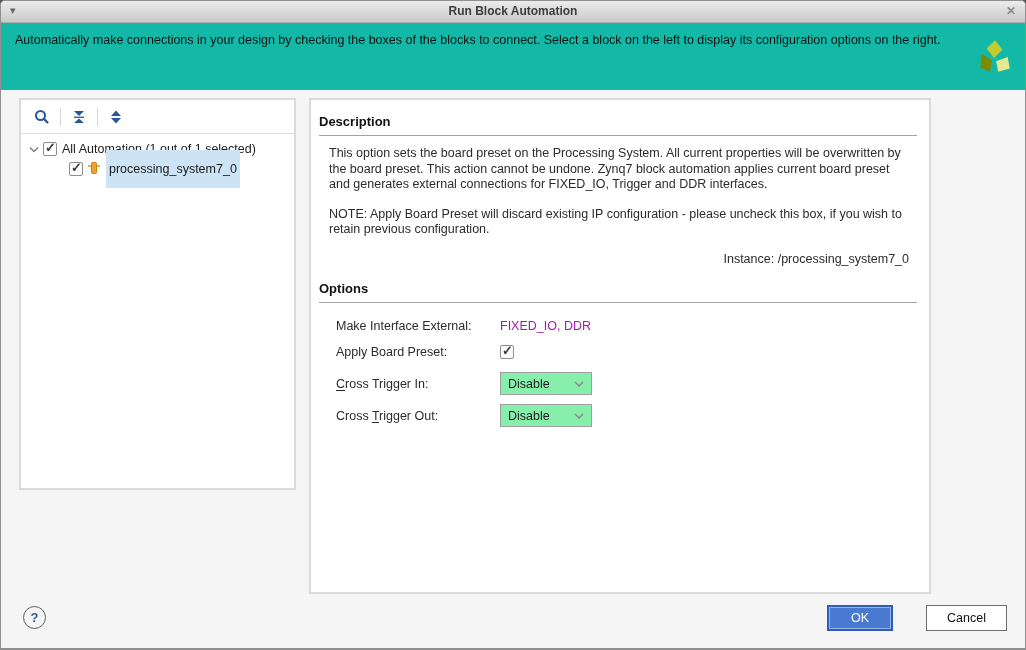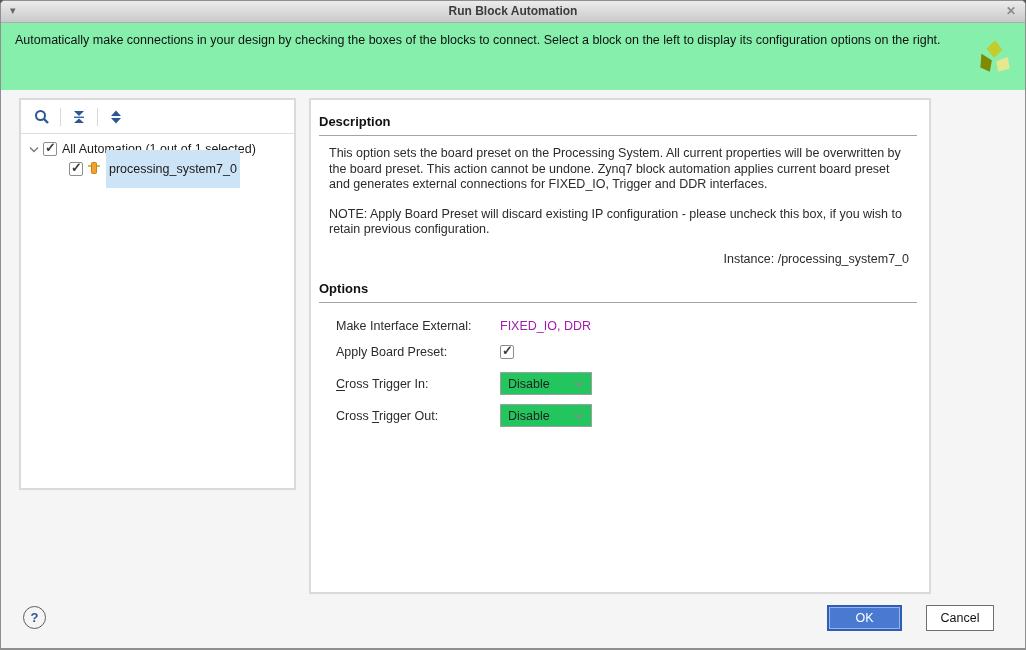--- a/index.html
+++ b/index.html
@@ -20,21 +20,21 @@
   }
   .titlebar .title {
     position:absolute; left:0; right:0; top:3px; text-align:center;
     font-size:12px; font-weight:bold; color:#3c3c3c;
   }
   .titlebar .close {
     position:absolute; right:9px; top:3px; font-size:12px; font-weight:bold; color:#8a8a8a; cursor:default;
   }
   
   .banner {
-    position:absolute; top:22px; left:0; right:0; height:69px; background:#86efac;
+    position:absolute; top:22px; left:0; right:0; height:69px; background:#14b8a6;
     border-bottom:1px solid #cfcfcf; padding:9px 60px 3px 14px;
   }
   .banner-text { font-size:12.5px; line-height:17px; color:#111; max-width:940px; }
   .logo { position:absolute; right:10px; top:12px; width:42px; height:44px; }
   
   .main { position:absolute; top:89px; left:0; right:0; bottom:0; background:#f5f5f5; }
   .panel { position:absolute; background:#fff; border:2px solid #dadada; }
   .left-panel  { left:18px;  top:8px; width:277px; height:392px; }
   .right-panel { left:308px; top:8px; width:622px; height:496px; }
   
@@ -67,37 +67,37 @@
   .desc-body .p2 { margin-top:14px; }
   .desc-body .inst { margin-top:14px;text-align:right; }
   .opt-row { display:flex; align-items:center; margin-left:25px; }
   .opt-label { width:164px; font-size:12.5px; color:#2b2b2b; }
   .opt-value { font-size:12.5px; color:#a21caf; }
   .r1 { margin-top:16px; }
   .r2 { margin-top:12px; }
   .r3 { margin-top:13px; }
   .r4 { margin-top:9px; }
   .dropdown {
-    width:92px; height:23px; background:#22c55e; border:1px solid #9f9f9f;
+    width:92px; height:23px; background:#86efac; border:1px solid #9f9f9f;
     display:flex; align-items:center; padding:0 7px; cursor:default;
   }
   .dropdown span { flex:1; font-size:12.5px; color:#222; }
   
   .help-btn {
     position:absolute; left:22px; top:516px; width:23px; height:23px; border-radius:50%;
     border:1.5px solid #5d5d5d; background:#f5f5f5; color:var(--accent-blue,#2b5797);
     font-size:13px; font-weight:bold; display:flex; align-items:center; justify-content:center; cursor:default;
   }
   .btn { position:absolute; top:515px; height:26px; font-size:12.5px; text-align:center;
          display:flex; align-items:center; justify-content:center; cursor:default; }
   .btn-ok {
-    left:826px; width:75px; background:var(--ok-button,#4a79d2); color:#fff;
+    left:826px; width:66px; background:var(--ok-button,#4a79d2); color:#fff;
     border:2px solid var(--ok-border,#2e5cb8); box-shadow:inset 0 0 0 1px #9ab4e6;
   }
-  .btn-cancel { left:925px; width:68px; background:#fff; color:#111; border:1px solid #6f6f6f; }
+  .btn-cancel { left:925px; width:81px; background:#fff; color:#111; border:1px solid #6f6f6f; }
   u { text-underline-offset:2px; }
 </style>
 </head>
 <body>
 
 <div class="window">
 
   <div class="titlebar">
     <span class="menu-arrow">▾</span>
     <span class="title">Run Block Automation</span>

